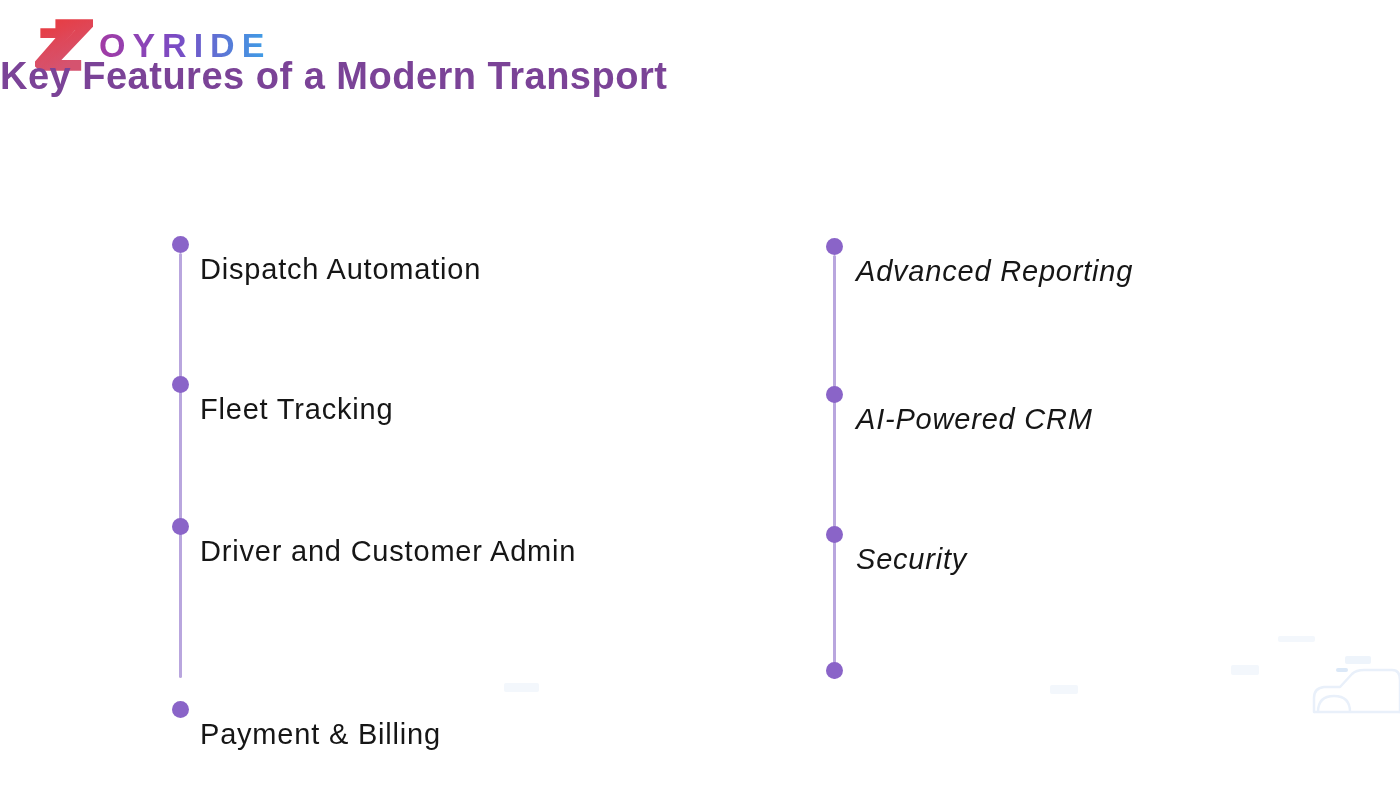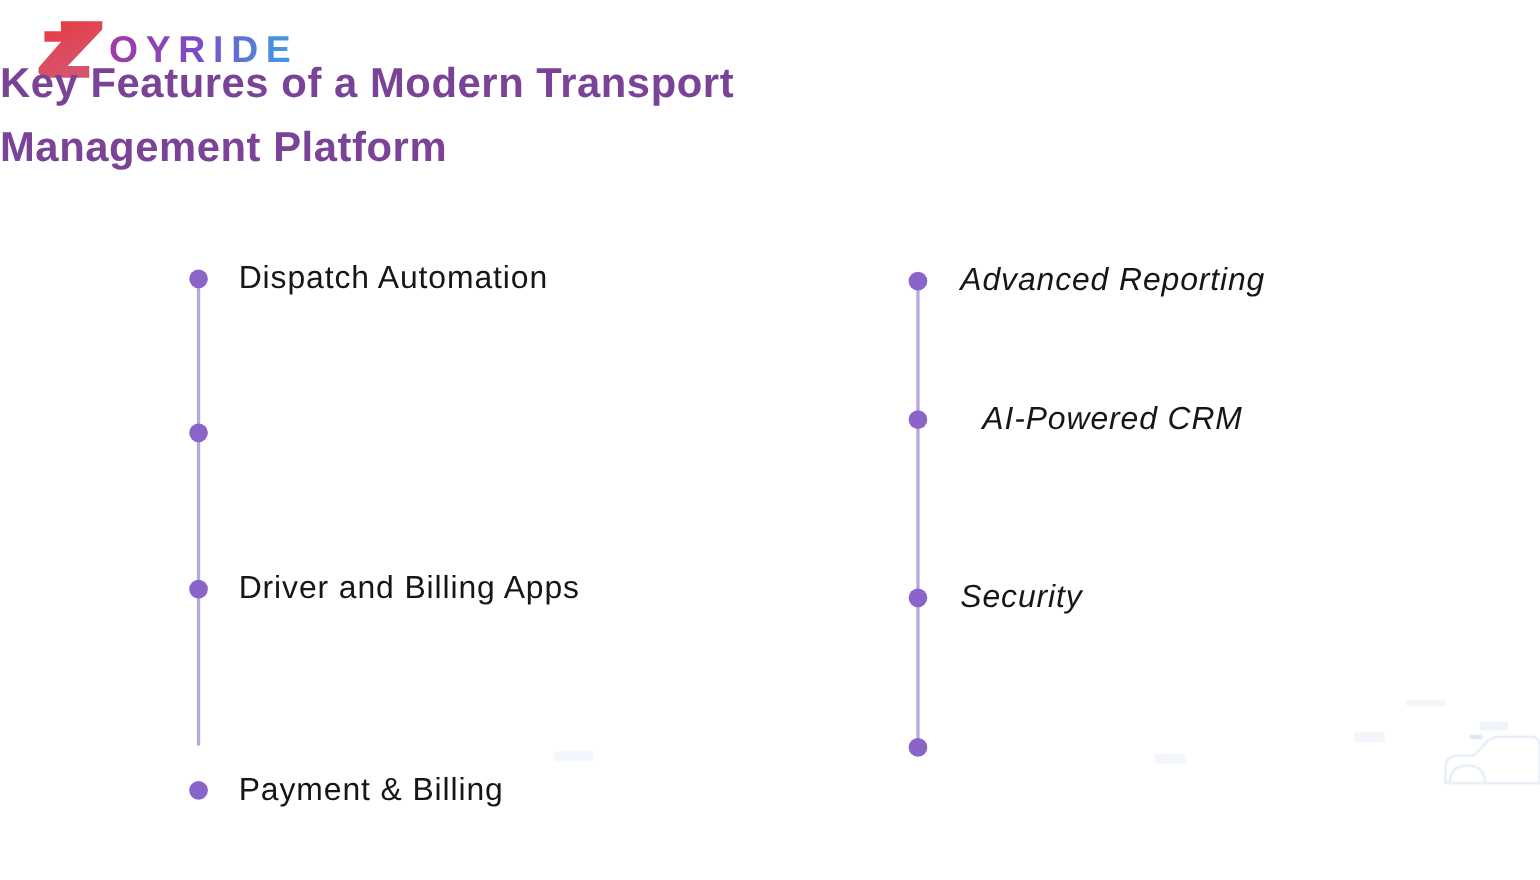--- a/index.html
+++ b/index.html
@@ -65,22 +65,23 @@
     width: 3px;
     background: #B9A6DE;
     border-radius: 2px;
   }
   .rail-left  { left: 179px; top: 253px; height: 425px; }
   .rail-right { left: 833px; top: 255px; height: 424px; }
 
   .feature-row {
     position: absolute;
     display: flex;
-    align-items: center;
+    align-items: flex-start;
     height: 34px;
+    flex-direction: column;
   }
   .feature-row .dot {
     width: 17px;
     height: 17px;
     border-radius: 50%;
     background: #8A64C8;
     flex: 0 0 auto;
   }
   .feature-row .label {
     color: #161616;
@@ -92,21 +93,21 @@
   .col-left  .feature-row .label { margin-left: 28px; }
   .col-right .feature-row { left: 826px; font-style: italic; }
   .col-right .feature-row .label { margin-left: 30px; }
 
   .col-left  .row-0 { top: 236px; }
   .col-left  .row-1 { top: 376px; }
   .col-left  .row-2 { top: 518px; }
   .col-left  .row-3 { top: 661px; margin-top: 40px; }
 
   .col-right .row-0 { top: 238px; }
-  .col-right .row-1 { top: 364px; gap: 20px; }
+  .col-right .row-1 { top: 386px; }
   .col-right .row-2 { top: 526px; }
   .col-right .row-3 { top: 662px; }
 </style>
 </head>
 <body>
 
 <div class="stage">
 
   <div>
     <div class="wm wm-rect" style="left:504px; top:683px; width:35px; height:9px;"></div>
@@ -131,35 +132,35 @@
         </linearGradient>
       </defs>
       <polyline points="5,15 29,15 1,47" fill="none" stroke="url(#zgrad)" stroke-width="9" stroke-miterlimit="10"></polyline>
       <polyline points="19,7 49,7 13,45 43,45" fill="none" stroke="url(#zgrad)" stroke-width="10" stroke-miterlimit="10"></polyline>
     </svg>
     <span class="logo-wordmark">OYRIDE</span>
   </div>
 
   <div class="title">
     <div>Key Features of a Modern Transport</div>
-    <div>Management Platform</div>
   </div>
 
   <div class="rail rail-left"></div>
   <div class="col-left">
     <div class="feature-row row-0">
       <span class="dot"></span>
       <span class="label">Dispatch Automation</span>
     </div>
     <div class="feature-row row-1">
       <span class="dot"></span>
+      <span class="label">Fleet Tracking</span>
     </div>
     <div class="feature-row row-2">
       <span class="dot"></span>
-      <span class="label">Driver and Billing Apps</span>
+      <span class="label">Driver and Customer Admin</span>
     </div>
     <div class="feature-row row-3">
       <span class="dot"></span>
       <span class="label">Payment &amp; Billing</span>
     </div>
   </div>
 
   <div class="rail rail-right"></div>
   <div class="col-right">
     <div class="feature-row row-0">

